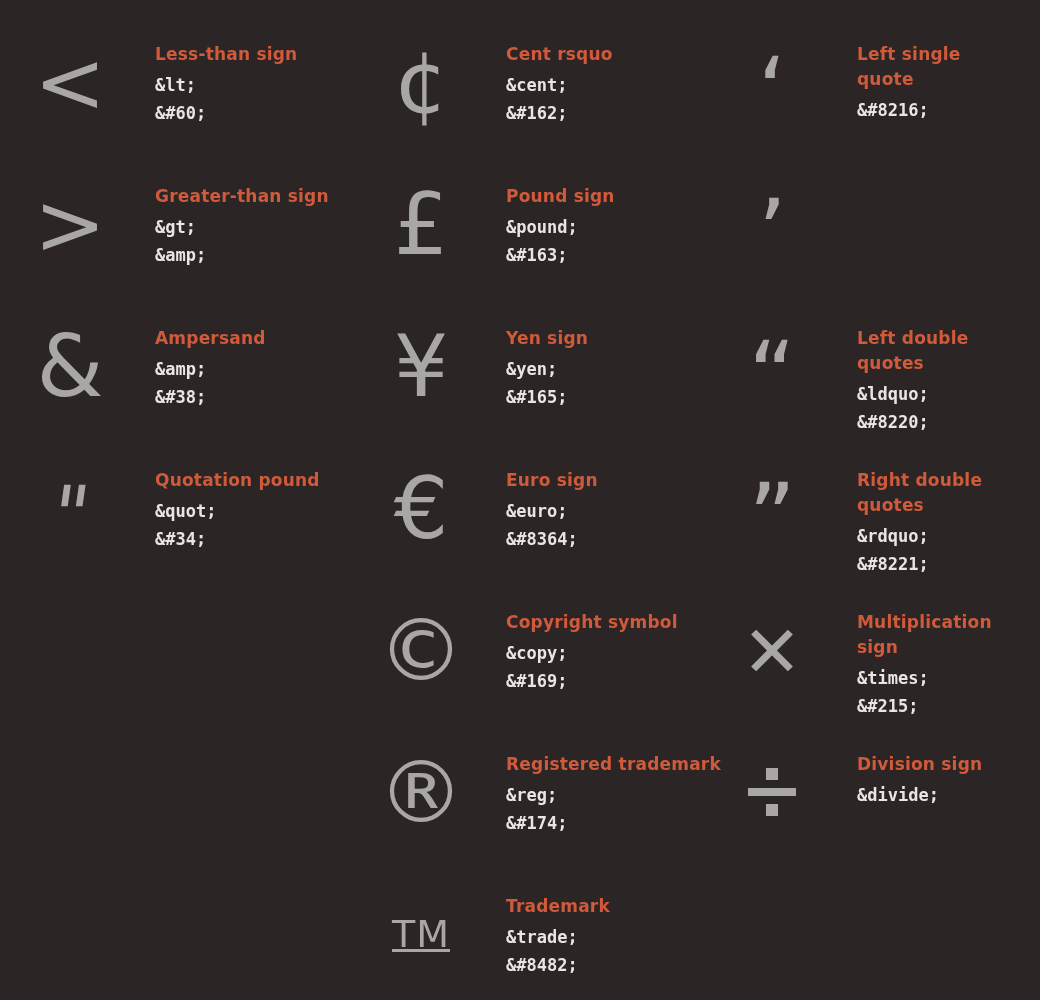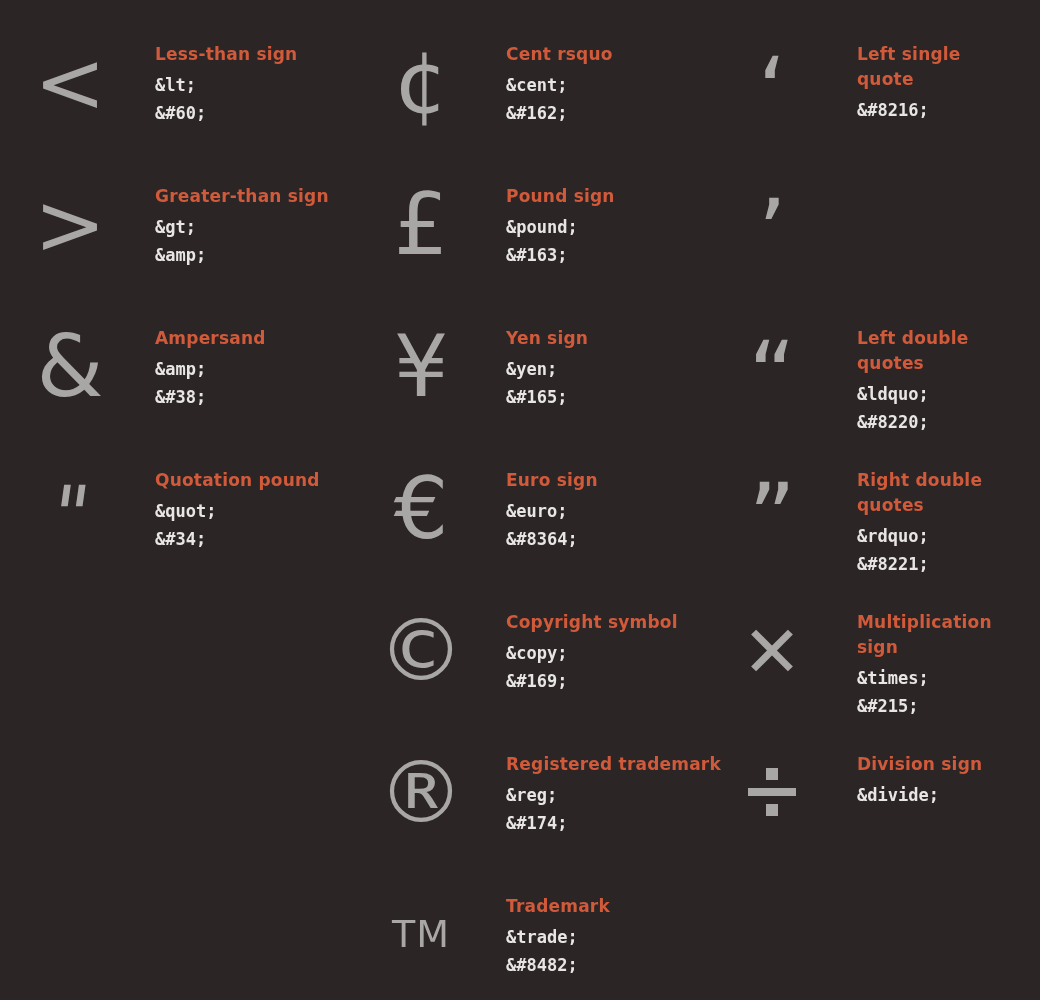--- a/index.html
+++ b/index.html
@@ -40,21 +40,21 @@
     font-family: "DejaVu Sans Mono", monospace;
     font-size: 17px;
     line-height: 28px;
     white-space: pre;
     font-weight: bold;
   }
   .sym { line-height: 1; display: block; }
   .v-glyph   { font-size: 86px; }
   .v-quote   { font-size: 92px; transform: translateY(10px); }
   .v-quote-italic { font-size: 80px; font-style: oblique 14deg; transform: translateY(8px) skewX(-8deg); }
-  .v-tm      { font-size: 38px; letter-spacing: 1px; color: var(--sym, #a9a7a5); }
+  .v-tm      { font-size: 38px; letter-spacing: 1px; color: var(--sym, #a9a7a5); text-decoration: underline; }
   .v-times   { position: relative; width: 52px; height: 52px; }
   .v-times .stroke {
     position: absolute; left: 0; top: 22.5px;
     width: 52px; height: 7px; background: var(--sym, #a9a7a5); display: block;
   }
   .v-times .stroke:first-child { transform: rotate(45deg); }
   .v-times .stroke:last-child  { transform: rotate(-45deg); }
   .v-divide { display: flex; flex-direction: column; align-items: center; gap: 8px; }
   .v-divide .bar { width: 48px; height: 8px; background: var(--sym, #a9a7a5); display: block; }
   .v-divide .dot { width: 12px; height: 12px; background: var(--sym, #a9a7a5); display: block; }

